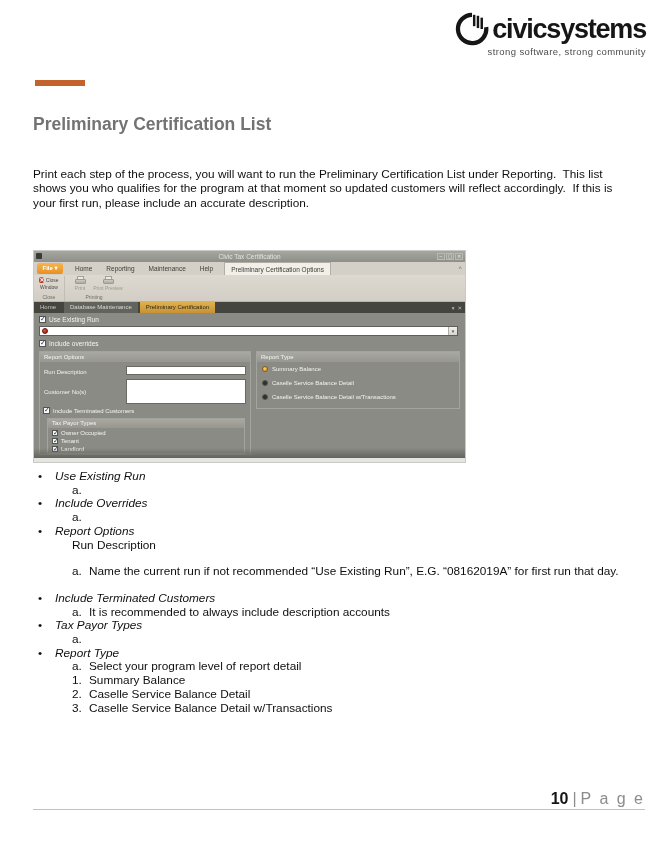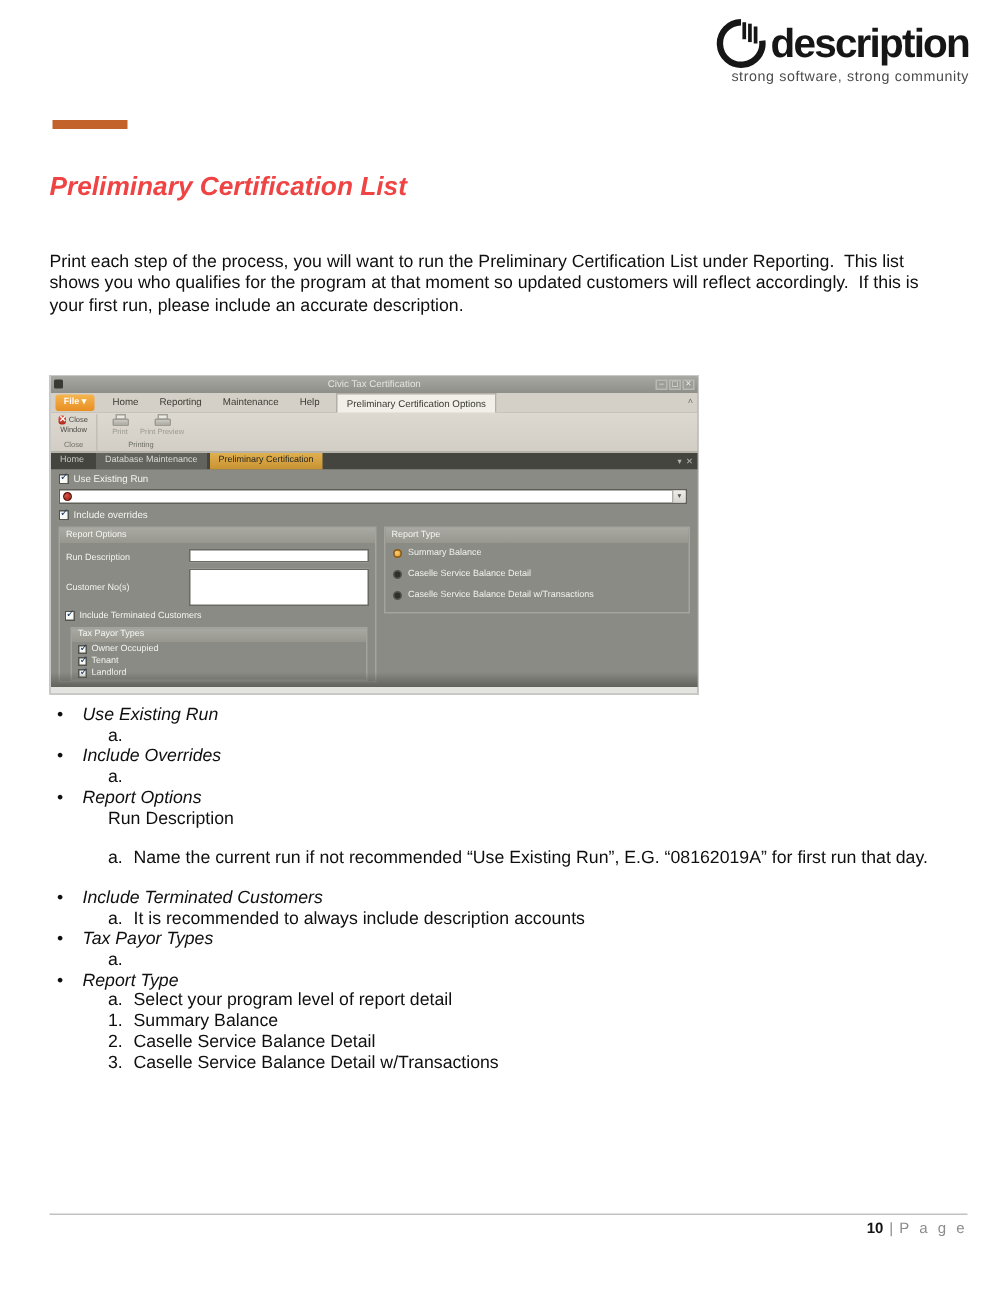--- a/index.html
+++ b/index.html
@@ -9,21 +9,21 @@
 
   
   .logo { position:absolute; top:12px; right:14px; text-align:right; }
   .logo-row { display:flex; align-items:center; justify-content:flex-end; gap:3px; }
   .logo-mark svg { width:34px; height:34px; display:block; }
   .logo-text { font-size:27px; font-weight:bold; color:#161616; letter-spacing:-1.2px; line-height:34px; }
   .logo-tagline { font-size:9.5px; color:#4c4c4c; letter-spacing:0.4px; margin-top:0px; }
 
   
   .accent-bar { position:absolute; left:35px; top:80px; width:50px; height:6px; background:#c4622c; }
-  .heading { position:absolute; left:33px; top:114px; font-size:17.5px; font-weight:bold; color:#ef4444;font-style:italic; }
+  .heading { position:absolute; left:33px; top:114px; font-size:17.5px; font-weight:bold; color:#737373; }
   .intro { position:absolute; left:33px; top:167px; width:601px; font-size:11.8px;
            line-height:14.4px; color:#0f0f0f; white-space:pre-wrap; }
 
   
   .shot { position:absolute; left:33px; top:250px; width:433px; height:213px;
           background:#8b8b85; border:1px solid #c9c9c5; }
   .titlebar { position:absolute; top:0; left:0; right:0; height:11px;
               background:linear-gradient(#a7a7a1,#8f8f89); }
   .app-icon { position:absolute; left:2px; top:2px; width:6px; height:6px;
               background:#3a3a34; border-radius:1px; }
@@ -123,41 +123,41 @@
   .b-dot { width:17px; flex:0 0 auto; }
   .b-title { font-style:italic; }
   .s-row { display:flex; margin-left:34px; }
   .s-marker { width:17px; flex:0 0 auto; }
   .p-row { margin-left:34px; }
   .sp-above { margin-top:13px; }
   .sp-below { margin-bottom:13px; }
 
   
   .footer-line { position:absolute; left:33px; top:809px; width:612px; height:1px; background:#c2c2c2; }
-  .footer { position:absolute; top:814px; right:15px; font-size:10px; color:#8c8c8c; }
+  .footer { position:absolute; top:790px; right:15px; font-size:16px; color:#8c8c8c; }
   .footer .num { color:#141414; font-weight:bold; margin-right:4px; }
   .footer .sep { margin-right:4px; }
   .footer .word { letter-spacing:2px; }
 </style>
 </head>
 <body>
 
 <div class="page">
 
   <div class="logo">
     <div class="logo-row">
       <span class="logo-mark">
         <svg viewBox="0 0 36 36">
           <path d="M18 3 A15 15 0 1 0 33 16" fill="none" stroke="#161616" stroke-width="4.5" stroke-linecap="butt"></path>
           <rect x="19" y="3" width="2.6" height="12" fill="#161616"></rect>
           <rect x="23" y="4" width="2.6" height="13" fill="#161616"></rect>
           <rect x="27" y="6" width="2.6" height="12" fill="#161616"></rect>
         </svg>
       </span>
-      <span class="logo-text">description</span>
+      <span class="logo-text">civicsystems</span>
     </div>
     <div class="logo-tagline">strong software, strong community</div>
   </div>
 
   <div class="accent-bar"></div>
 
   <div class="heading">Preliminary Certification List</div>
   <div class="intro">Print each step of the process, you will want to run the Preliminary Certification List under Reporting.  This list shows you who qualifies for the program at that moment so updated customers will reflect accordingly.  If this is your first run, please include an accurate description.</div>
 
   <div class="shot">

